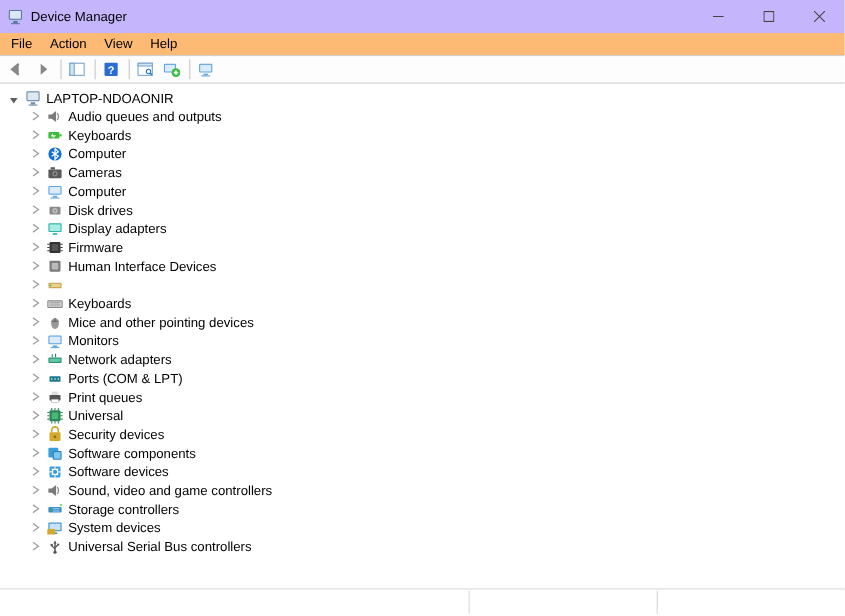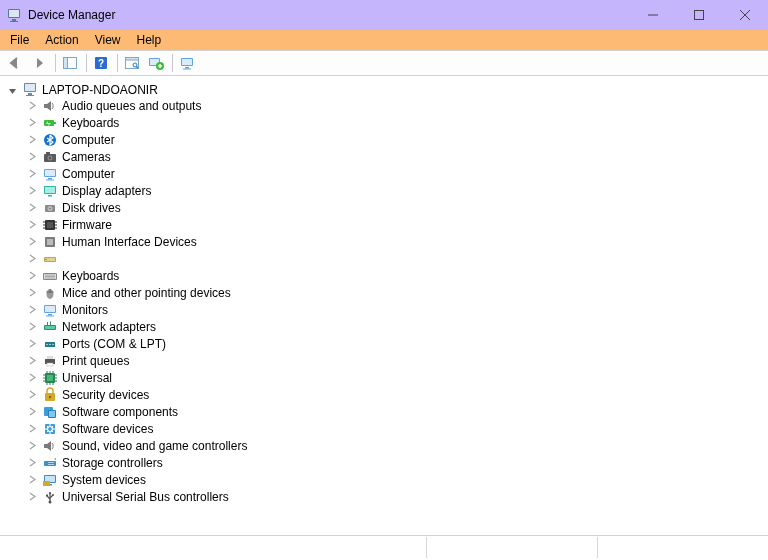--- a/index.html
+++ b/index.html
@@ -321,39 +321,39 @@
           </li>
           <li>
             <div class="row">
               <span class="expander">
                 <svg viewBox="0 0 9 9">
                   <path d="M2 1 L7 4.5 L2 8" fill="none" stroke="#a0a0a0" stroke-width="1.2"></path>
                 </svg>
               </span>
               <span class="node-icon">
                 <svg viewBox="0 0 16 16" width="16" height="16">
+                  <use href="#ic-disk"></use>
+                </svg>
+              </span>
+              <span class="node-label">Disk drives</span>
+            </div>
+          </li>
+          <li>
+            <div class="row">
+              <span class="expander">
+                <svg viewBox="0 0 9 9">
+                  <path d="M2 1 L7 4.5 L2 8" fill="none" stroke="#a0a0a0" stroke-width="1.2"></path>
+                </svg>
+              </span>
+              <span class="node-icon">
+                <svg viewBox="0 0 16 16" width="16" height="16">
                   <use href="#ic-display"></use>
                 </svg>
               </span>
               <span class="node-label">Display adapters</span>
-            </div>
-          </li>
-          <li>
-            <div class="row">
-              <span class="expander">
-                <svg viewBox="0 0 9 9">
-                  <path d="M2 1 L7 4.5 L2 8" fill="none" stroke="#a0a0a0" stroke-width="1.2"></path>
-                </svg>
-              </span>
-              <span class="node-icon">
-                <svg viewBox="0 0 16 16" width="16" height="16">
-                  <use href="#ic-disk"></use>
-                </svg>
-              </span>
-              <span class="node-label">Disk drives</span>
             </div>
           </li>
           <li>
             <div class="row">
               <span class="expander">
                 <svg viewBox="0 0 9 9">
                   <path d="M2 1 L7 4.5 L2 8" fill="none" stroke="#a0a0a0" stroke-width="1.2"></path>
                 </svg>
               </span>
               <span class="node-icon">

